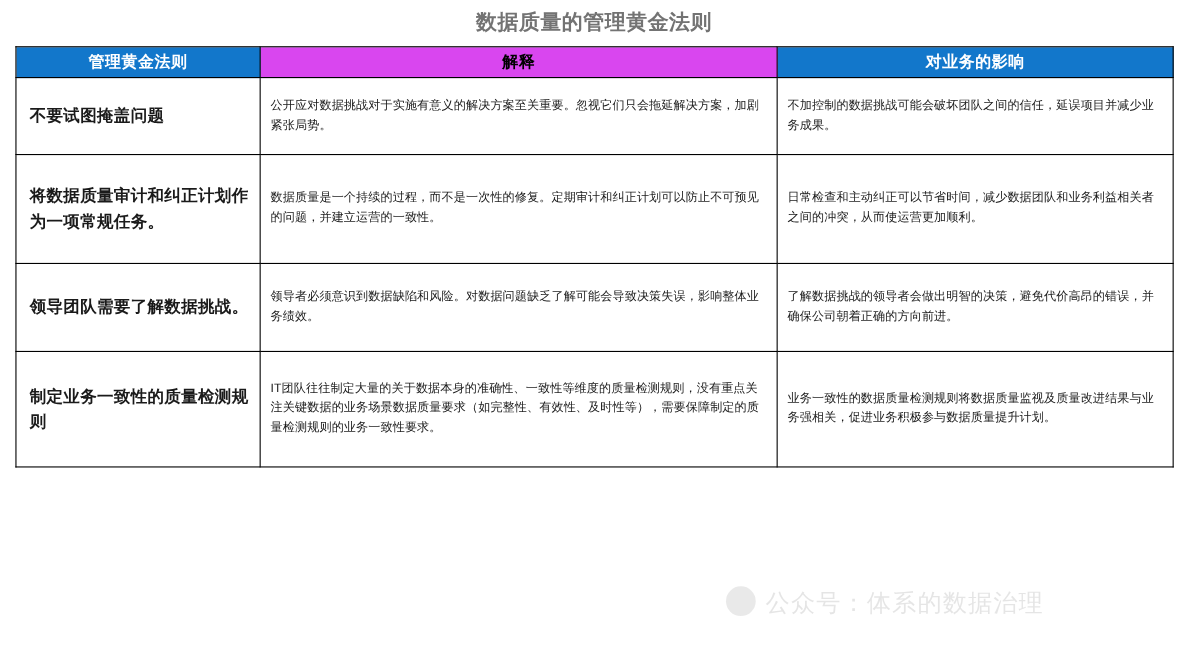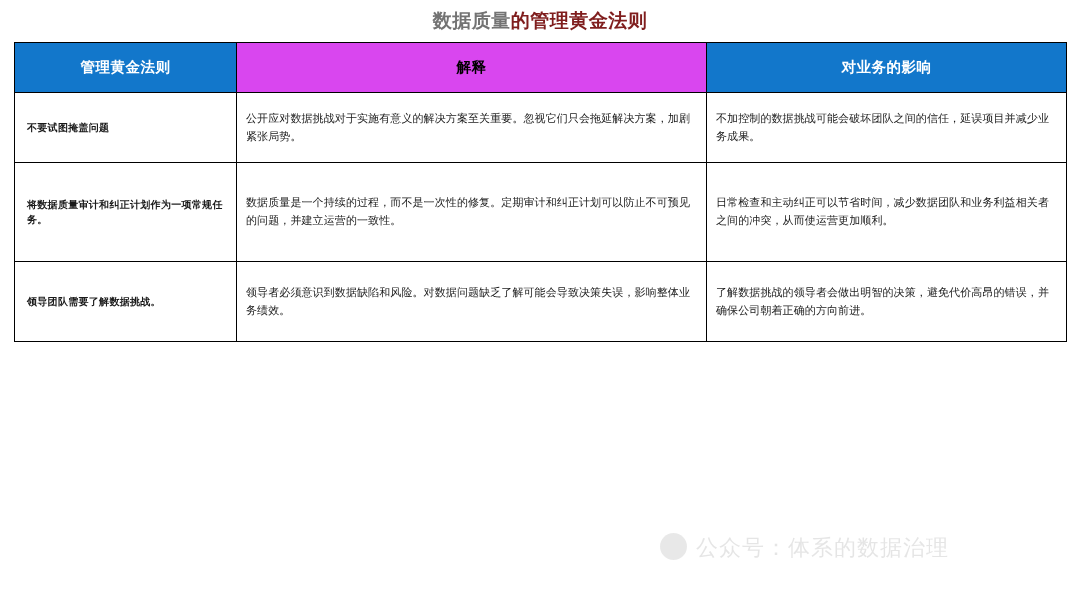--- a/index.html
+++ b/index.html
@@ -27,21 +27,21 @@
     width: 100%;
     text-align: center;
     font-size: 19px;
     font-weight: bold;
     line-height: 1;
     padding-top: 11px;
     letter-spacing: 0.5px;
     white-space: nowrap;
   }
   .title .t-orange { color: #737373; }
-  .title .t-blue   { color: #7f1d1d; }
+  .title .t-blue   { color: #737373; }
 
   
   .table-wrap {
     position: absolute;
     left: 14px;
     top: 42px;
     width: 1052px;
   }
   table.golden {
     border-collapse: collapse;
@@ -54,39 +54,39 @@
     border: 1px solid #000000;
     vertical-align: middle;
     box-sizing: border-box;
   }
 
   col.c-rule { width: 222px; }
   col.c-exp  { width: 470px; }
   col.c-imp  { width: 360px; }
 
   thead th {
-    height: 50px;
+    height: 28px;
     text-align: center;
     font-size: 14.5px;
     font-weight: bold;
     letter-spacing: 0.5px;
     padding: 0;
   }
   th.head-blue {
     background: #1277CB;
     color: #ffffff;
   }
   th.head-orange {
     background: #d946ef;
     color: #000000;
   }
 
   td.rule-cell {
     padding: 6px 10px 6px 12px;
-    font-size: 10px;
+    font-size: 15px;
     font-weight: bold;
     color: #1a1a1a;
     line-height: 1.55;
     letter-spacing: 0.3px;
   }
   td.text-cell {
     padding: 7px 8px 7px 9px;
     font-size: 11px;
     font-weight: normal;
     color: #1a1a1a;
@@ -161,20 +161,25 @@
         <tr class="r1">
           <td class="rule-cell">将数据质量审计和纠正计划作为一项常规任务。</td>
           <td class="text-cell">数据质量是一个持续的过程，而不是一次性的修复。定期审计和纠正计划可以防止不可预见的问题，并建立运营的一致性。</td>
           <td class="text-cell">日常检查和主动纠正可以节省时间，减少数据团队和业务利益相关者之间的冲突，从而使运营更加顺利。</td>
         </tr>
         <tr class="r4">
           <td class="rule-cell">领导团队需要了解数据挑战。</td>
           <td class="text-cell">领导者必须意识到数据缺陷和风险。对数据问题缺乏了解可能会导致决策失误，影响整体业务绩效。</td>
           <td class="text-cell">了解数据挑战的领导者会做出明智的决策，避免代价高昂的错误，并确保公司朝着正确的方向前进。</td>
         </tr>
+        <tr class="r5">
+          <td class="rule-cell">制定业务一致性的质量检测规则</td>
+          <td class="text-cell">IT团队往往制定大量的关于数据本身的准确性、一致性等维度的质量检测规则，没有重点关注关键数据的业务场景数据质量要求（如完整性、有效性、及时性等），需要保障制定的质量检测规则的业务一致性要求。</td>
+          <td class="text-cell">业务一致性的数据质量检测规则将数据质量监视及质量改进结果与业务强相关，促进业务积极参与数据质量提升计划。</td>
+        </tr>
       </tbody>
     </table>
   </div>
 
   <div class="watermark">
     <span class="wm-avatar"></span>
     <span class="wm-text">公众号：体系的数据治理</span>
   </div>
 
 </div>

